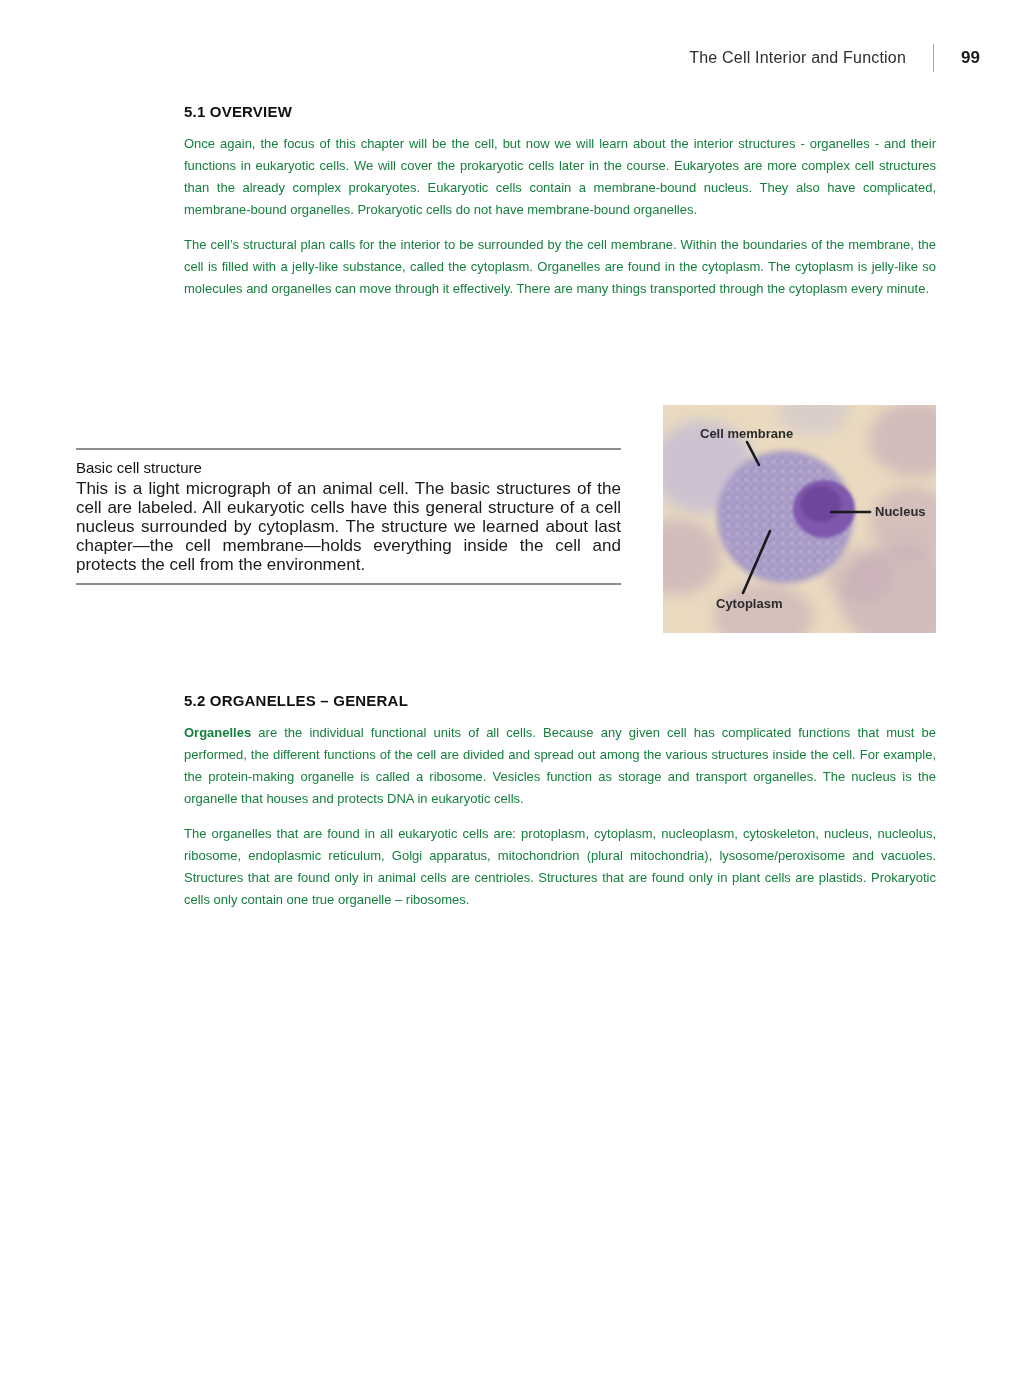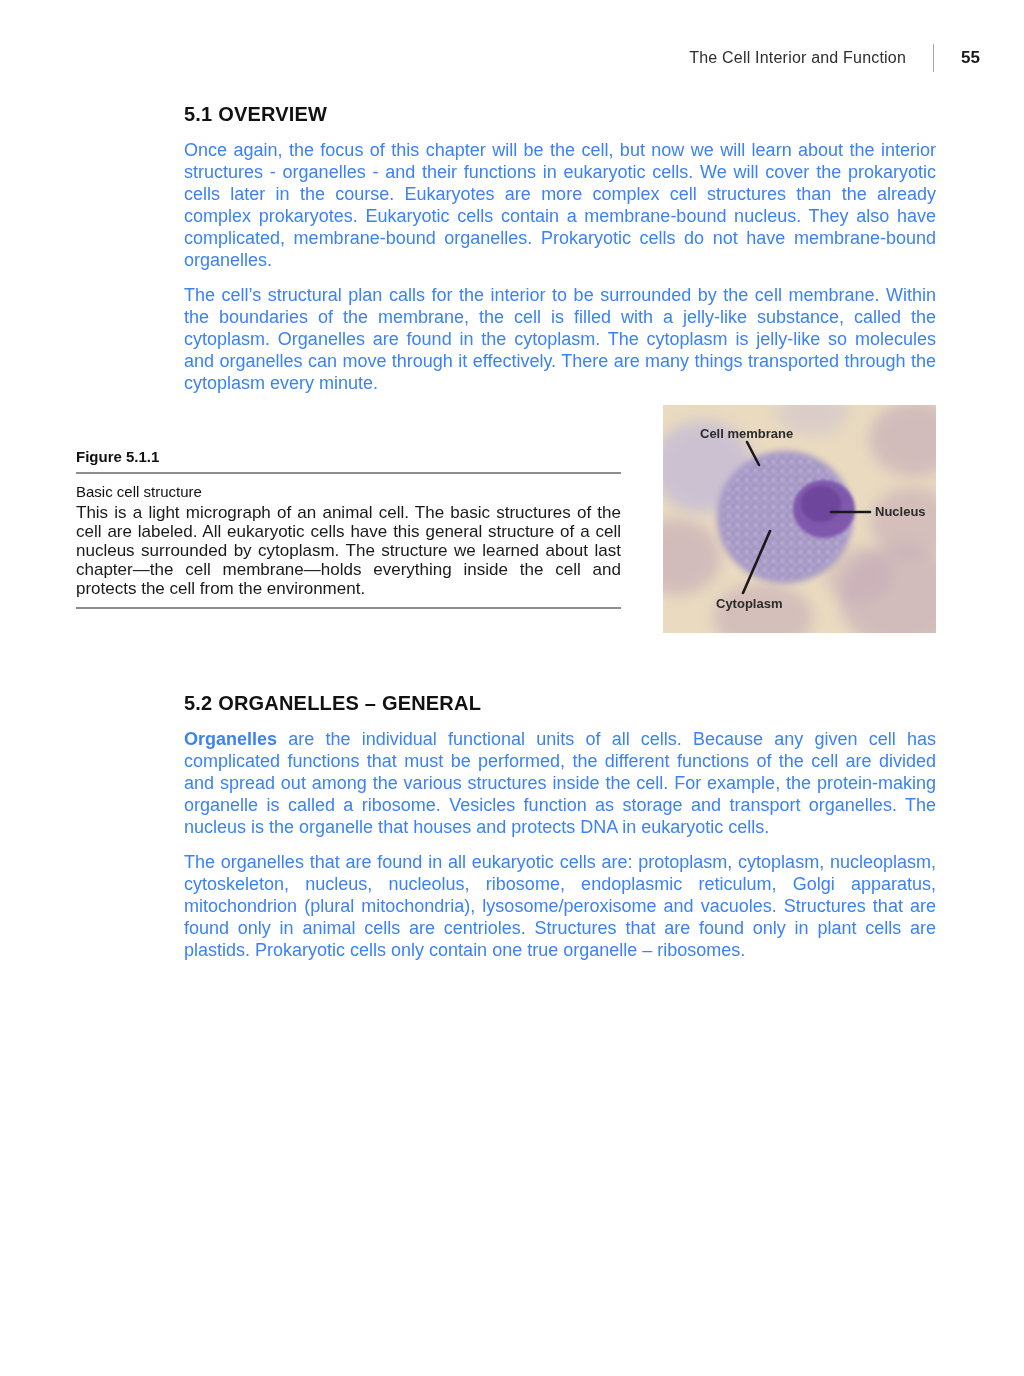--- a/index.html
+++ b/index.html
@@ -24,32 +24,32 @@
     gap: 27px;
   }
   .header-title { font-size: 16px; color: #2e2e2e; letter-spacing: 0.2px; }
   .header-divider { width: 1px; height: 28px; background: #a8a8a8; }
   .header-page { font-size: 17px; font-weight: bold; color: #1a1a1a; }
 
   
   .section-1 { position: absolute; left: 184px; top: 103px; width: 752px; }
   .section-2 { position: absolute; left: 184px; top: 692px; width: 752px; }
   .sec-heading {
-    font-size: 20px;
+    font-size: 15px;
     font-weight: bold;
     color: #111;
     letter-spacing: 0.2px;
     margin-bottom: 13px;
   }
   .body-para {
-    font-size: 18px;
+    font-size: 13px;
     line-height: 22px;
     text-align: justify;
     margin-bottom: 13px;
-    color: #3b82f6;
+    color: #15803d;
   }
   .body-para strong { font-weight: bold; margin-top: 42px; }
 
   
   .figure-block { position: absolute; left: 76px; top: 448px; width: 545px; }
   .fig-label { font-size: 15px; font-weight: bold; color: #111; margin-bottom: 7px; }
   .fig-rule { border: 0; border-top: 2px solid #8e8e8e; }
   .fig-title { font-size: 15px; font-weight: normal; color: #111; margin-top: 9px; margin-bottom: 3px; }
   .fig-caption {
     font-size: 17px;
@@ -77,31 +77,30 @@
   }
 </style>
 </head>
 <body>
 
 <div class="page">
 
   <div class="header">
     <span class="header-title">The Cell Interior and Function</span>
     <span class="header-divider"></span>
-    <span class="header-page">55</span>
+    <span class="header-page">99</span>
   </div>
 
   <div class="section-1">
     <div class="sec-heading">5.1 OVERVIEW</div>
     <p class="body-para">Once again, the focus of this chapter will be the cell, but now we will learn about the interior structures - organelles - and their functions in eukaryotic cells. We will cover the prokaryotic cells later in the course. Eukaryotes are more complex cell structures than the already complex prokaryotes. Eukaryotic cells contain a membrane-bound nucleus. They also have complicated, membrane-bound organelles. Prokaryotic cells do not have membrane-bound organelles.</p>
     <p class="body-para">The cell’s structural plan calls for the interior to be surrounded by the cell membrane. Within the boundaries of the membrane, the cell is filled with a jelly-like substance, called the cytoplasm. Organelles are found in the cytoplasm. The cytoplasm is jelly-like so molecules and organelles can move through it effectively. There are many things transported through the cytoplasm every minute.</p>
   </div>
 
   <div class="figure-block">
-    <div class="fig-label">Figure 5.1.1</div>
     <hr class="fig-rule">
     <div class="fig-title">Basic cell structure</div>
     <div class="fig-caption">This is a light micrograph of an animal cell. The basic structures of the cell are labeled. All eukaryotic cells have this general structure of a cell nucleus surrounded by cytoplasm. The structure we learned about last chapter—the cell membrane—holds everything inside the cell and protects the cell from the environment.</div>
     <hr class="fig-rule-bottom">
   </div>
 
   <div class="micrograph">
     <svg width="273" height="228" viewBox="0 0 273 228">
       <defs>
         <filter id="blur7" x="-40%" y="-40%" width="180%" height="180%">

